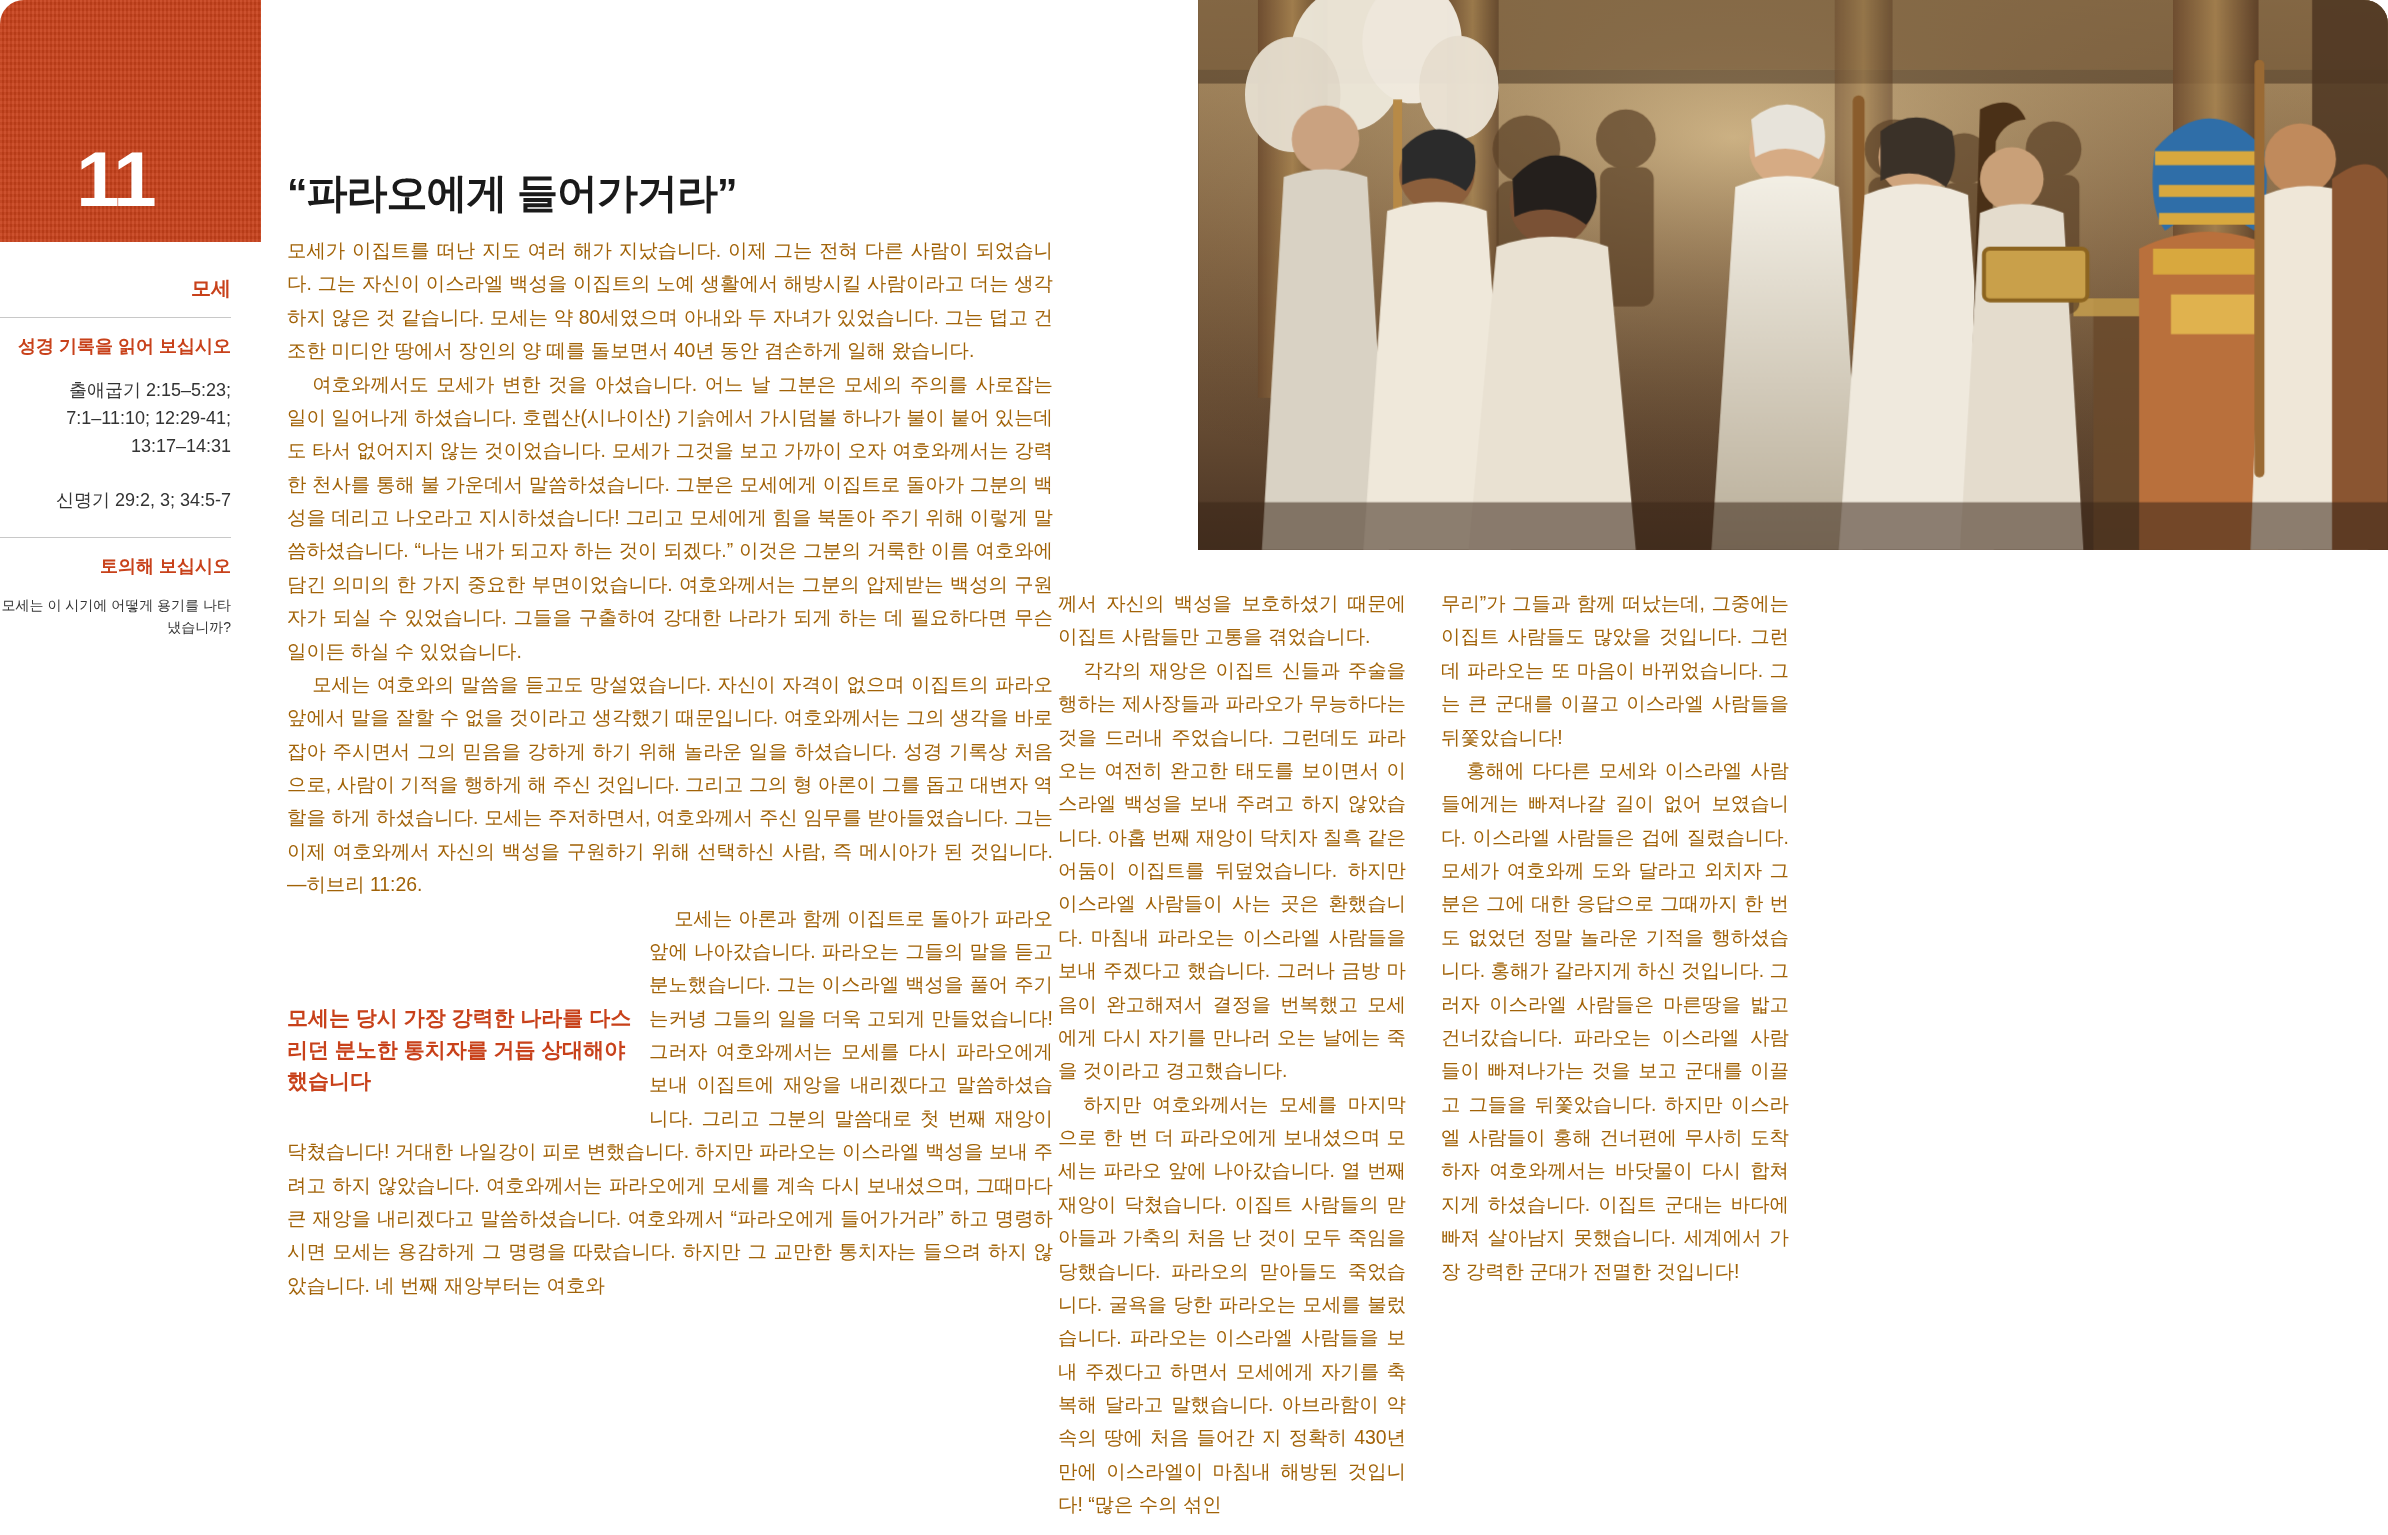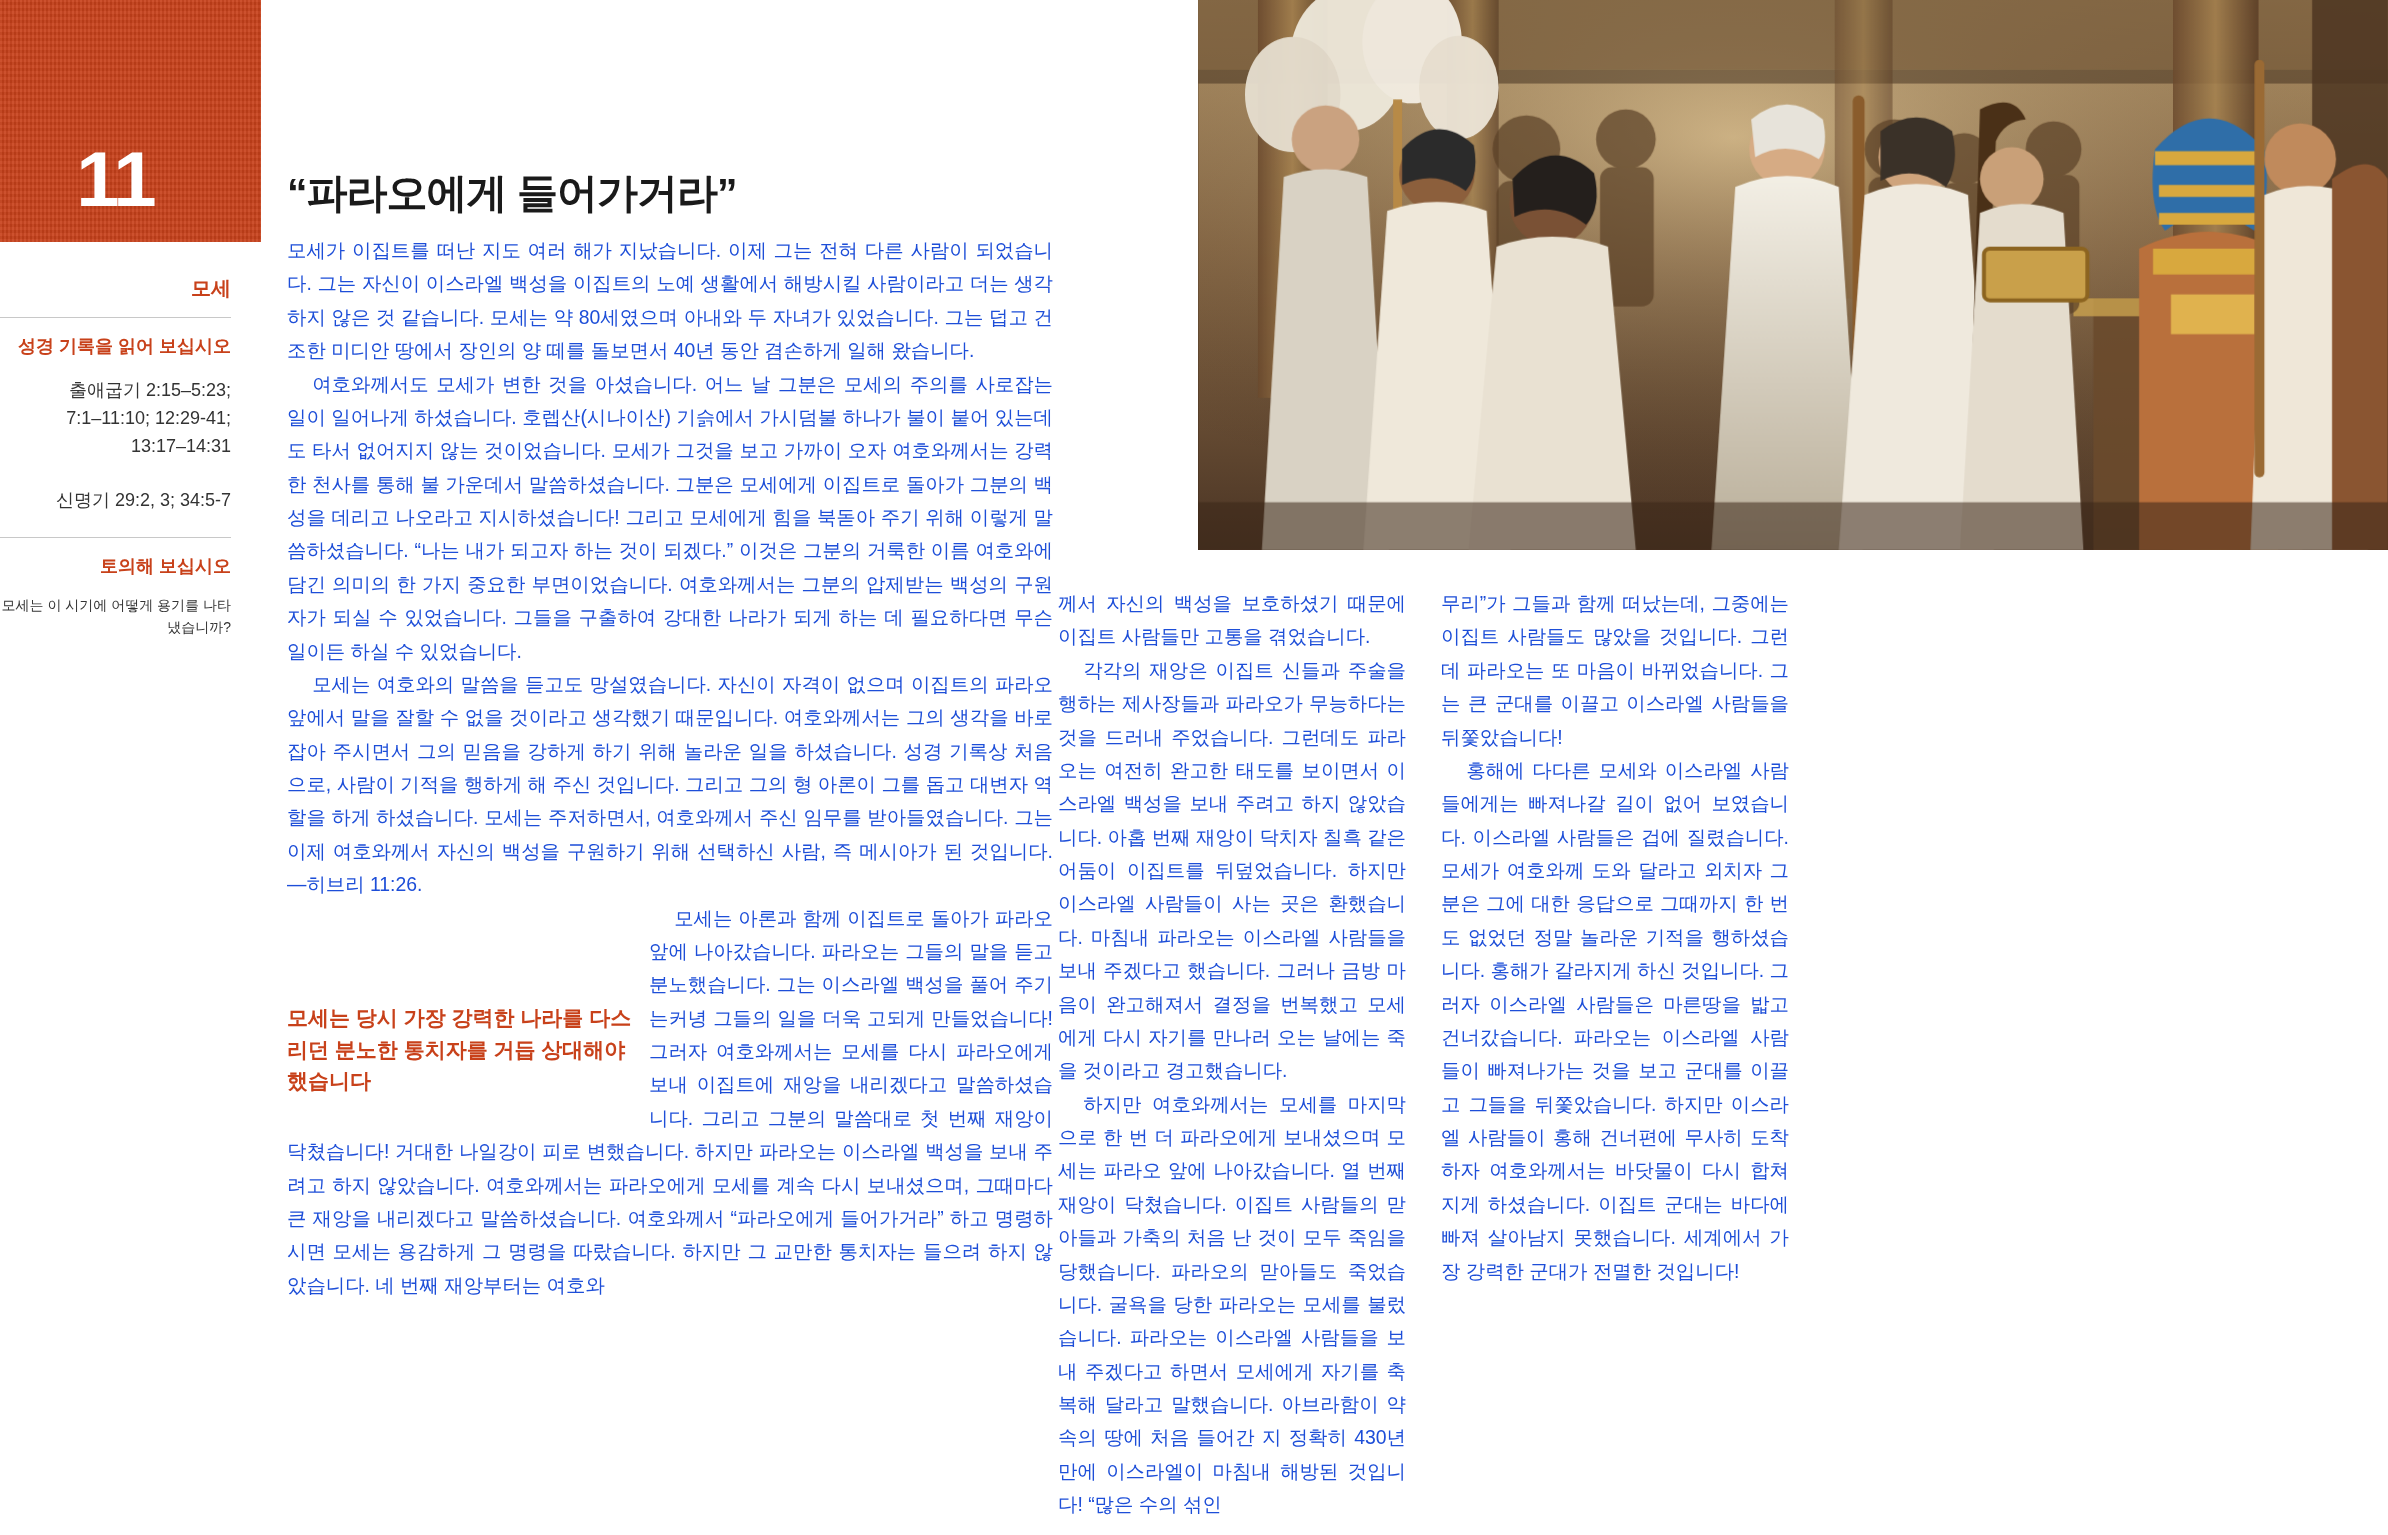--- a/index.html
+++ b/index.html
@@ -10,20 +10,21 @@
   body {
     font-family: "Liberation Sans", sans-serif;
     color: #000000;
   }
   .page {
     position: relative;
     width: 2388px;
     height: 1535px;
     background: #ffffff;
     overflow: hidden;
+    border-radius: 24px;
   }
 
   
   .sidebar {
     position: absolute;
     left: 0;
     top: 0;
     width: 261px;
     height: 1535px;
   }
@@ -103,21 +104,21 @@
     font-size: 41px;
     font-weight: bold;
     color: #1a1a1a;
     letter-spacing: -1px;
     margin-top: 19px;
   }
   .col {
     position: absolute;
     font-size: 19.4px;
     line-height: 1.72;
-    color: #1d4ed8;
+    color: #a16207;
     text-align: justify;
   }
   .col p {
     margin: 0;
     text-indent: 1.3em;
   }
   .col p.first {
     text-indent: 0;
   }
   .col-1 {

